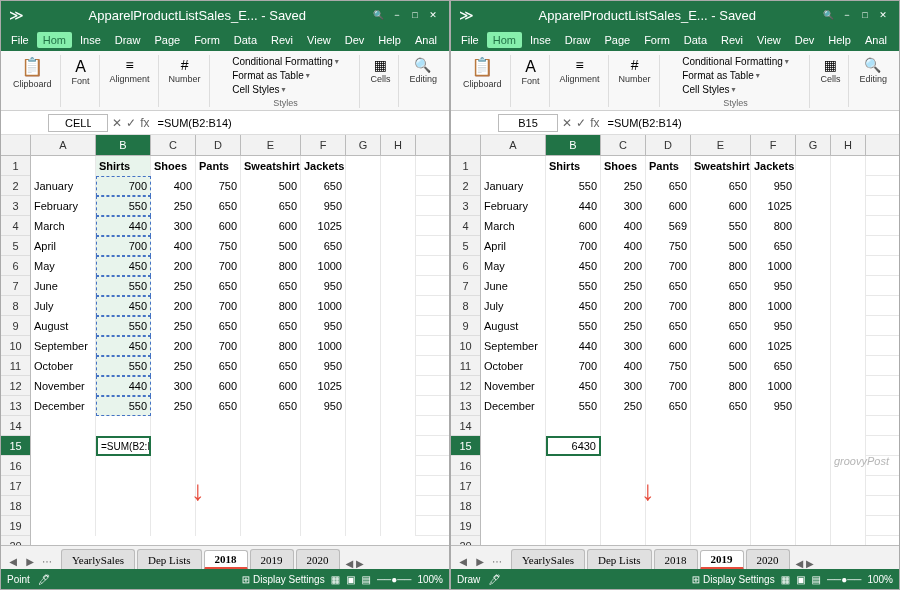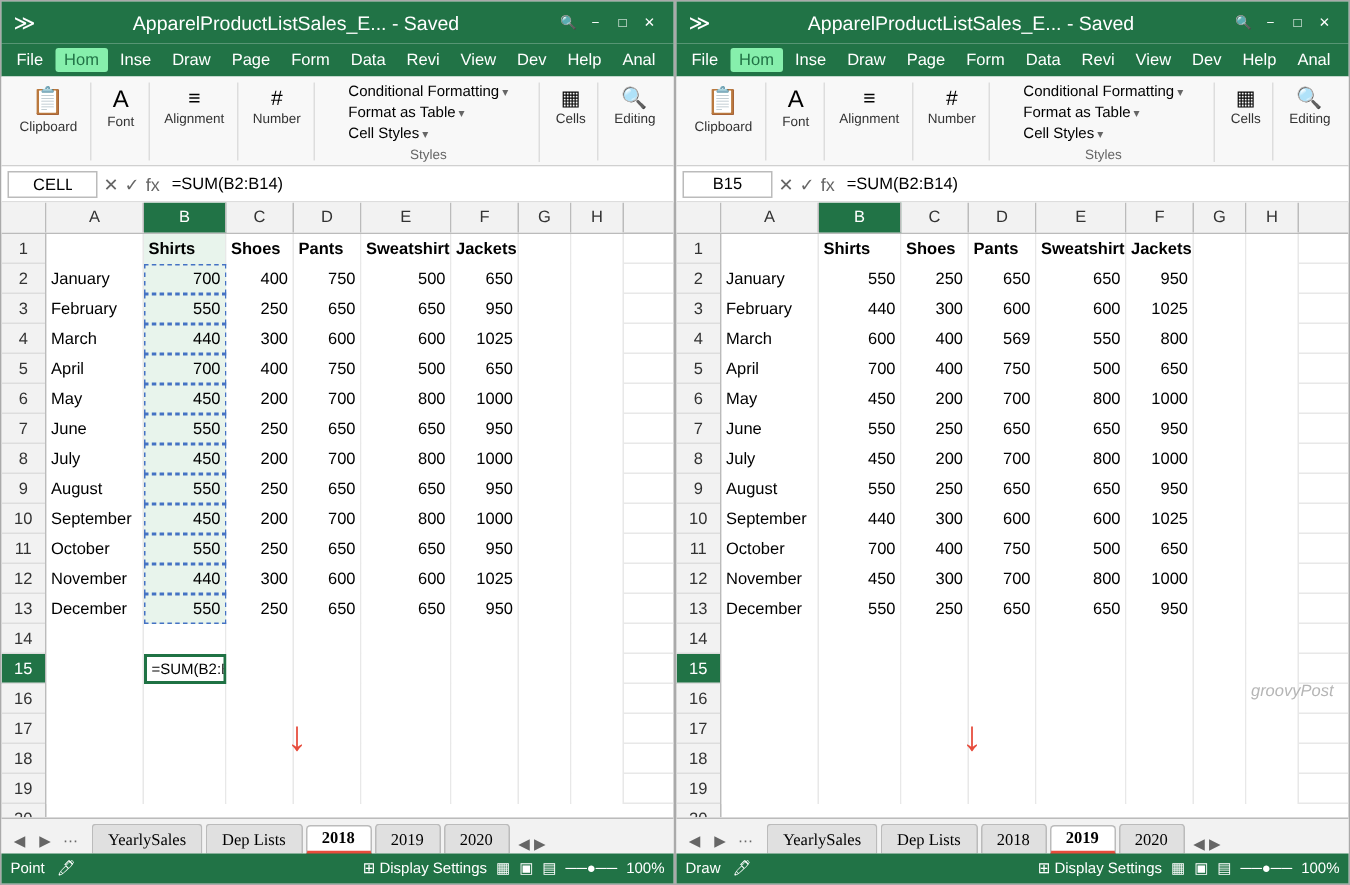--- a/index.html
+++ b/index.html
@@ -136,20 +136,21 @@
       gap: 4px;
     }
     .cell-ref {
       width: 60px;
       border: 1px solid #bbb;
       height: 18px;
       font-size: 11px;
       text-align: center;
       padding: 0 16px;
       outline: none;
+      margin-left: 43px;
     }
     .formula-dividers {
       display: flex;
       gap: 4px;
       color: #666;
       font-size: 12px;
     }
     .formula-input {
       flex: 1;
       border: none;
@@ -1033,20 +1034,30 @@
           <div class="cell col-b num"></div>
           <div class="cell col-c"></div>
           <div class="cell col-d"></div>
           <div class="cell col-e"></div>
           <div class="cell col-f"></div>
           <div class="cell col-g"></div>
           <div class="cell col-h"></div>
         </div>
 
         <div class="grid-row">
+          <div class="cell col-a"></div>
+          <div class="cell col-b num selected-cell">6430</div>
+          <div class="cell col-c"></div>
+          <div class="cell col-d"></div>
+          <div class="cell col-e"></div>
+          <div class="cell col-f"></div>
+          <div class="cell col-g"></div>
+          <div class="cell col-h"></div>
+        </div>
+        <div class="grid-row">
             <div class="cell col-a"></div>
             <div class="cell col-b"></div>
             <div class="cell col-c"></div>
             <div class="cell col-d"></div>
             <div class="cell col-e"></div>
             <div class="cell col-f"></div>
             <div class="cell col-g"></div>
             <div class="cell col-h"></div>
           </div>
         <div class="grid-row">

